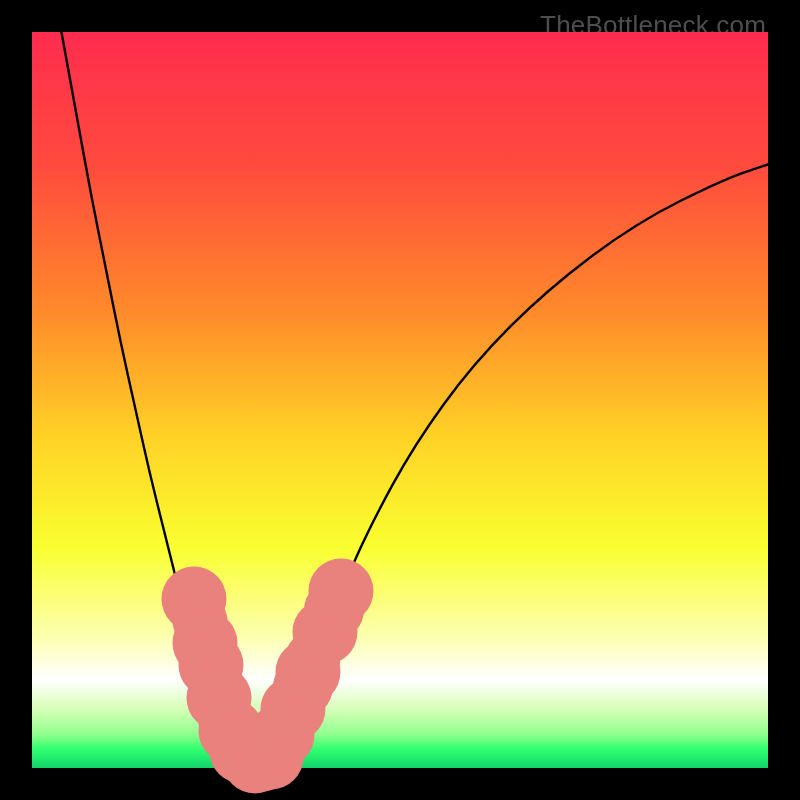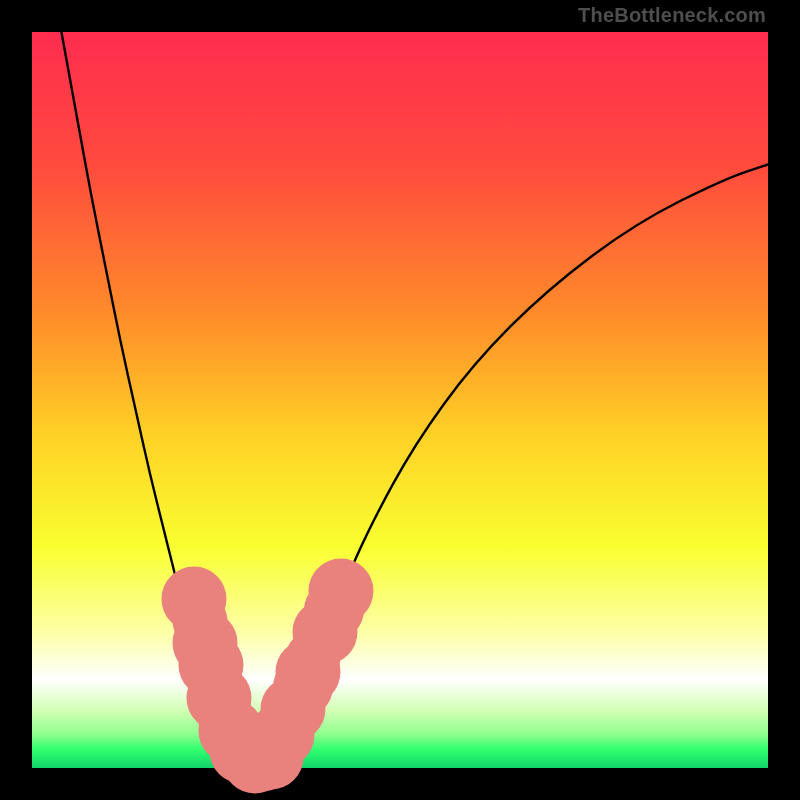--- a/index.html
+++ b/index.html
@@ -28,25 +28,25 @@
     height: 736px;
   }
 
   .gradient {
     position: absolute;
     left: 0; top: 0; width: 100%; height: 100%;
   }
 
   .watermark {
     position: absolute;
-    top: 4px;
+    top: 10px;
     right: 34px;
     color: #4e4e4e;
-    font-size: 20px;
-    font-weight: 700;
+    font-size: 26px;
+    font-weight: 400;
     letter-spacing: 0.2px;
   }
 
   svg.curve {
     position: absolute;
     left: 0; top: 0;
     width: 736px; height: 736px;
   }
 
   .dot {

